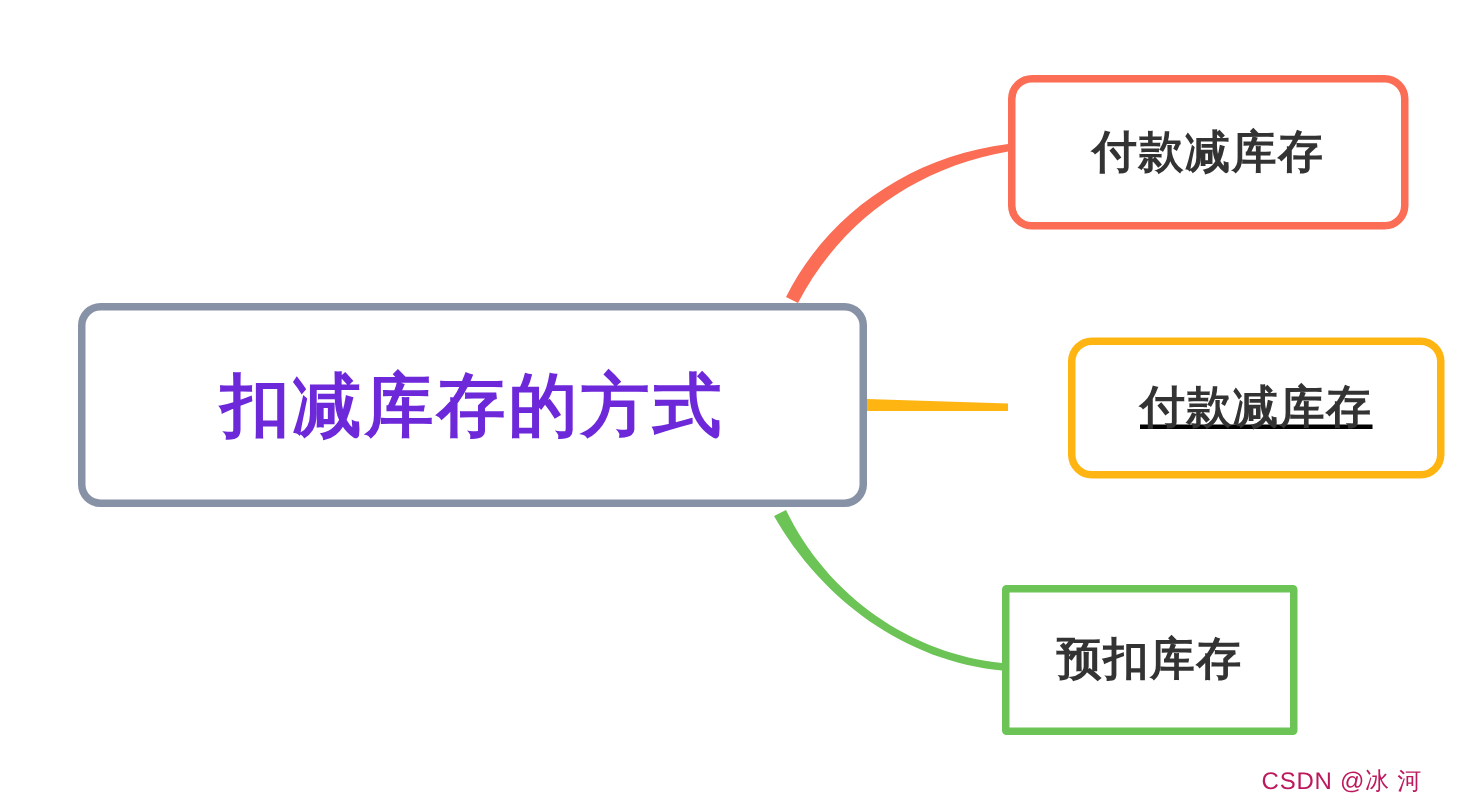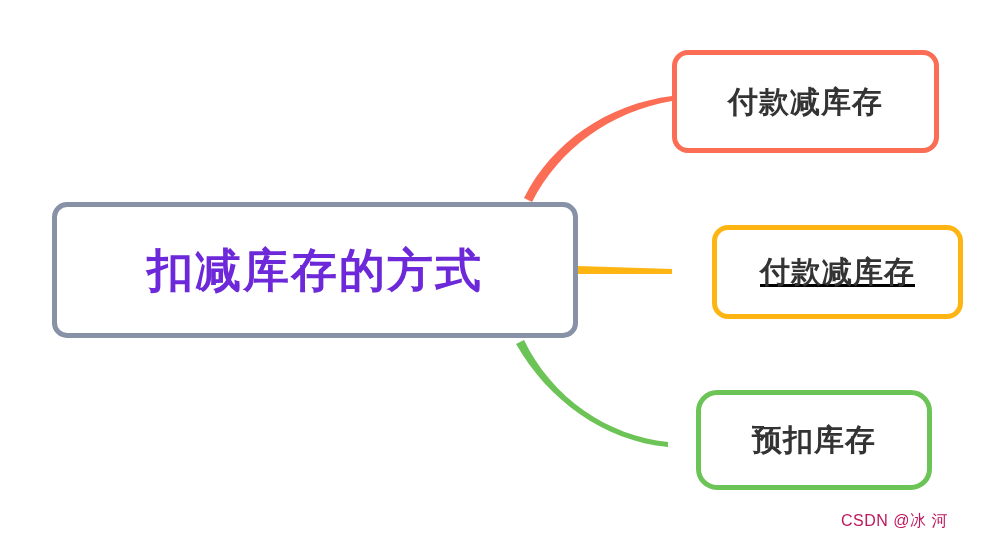--- a/index.html
+++ b/index.html
@@ -80,25 +80,24 @@
     top: 225px;
     width: 251px;
     height: 94px;
     border: 5px solid #ffb511;
     border-radius: 16px;
     text-decoration: underline;
   }
   #node-branch-2 {
     left: 668px;
     top: 390px;
-    width: 236px;
+    width: 197px;
     height: 100px;
     border: 5px solid #6cc356;
-    border-radius: 21px;
-    margin-left: 28px;
+    border-radius: 3px;
   }
   #node-branch-0 .node-label,
   #node-branch-1 .node-label,
   #node-branch-2 .node-label {
     font-size: 30px;
     color: #333333;
     letter-spacing: 1px;
   }
 
   

